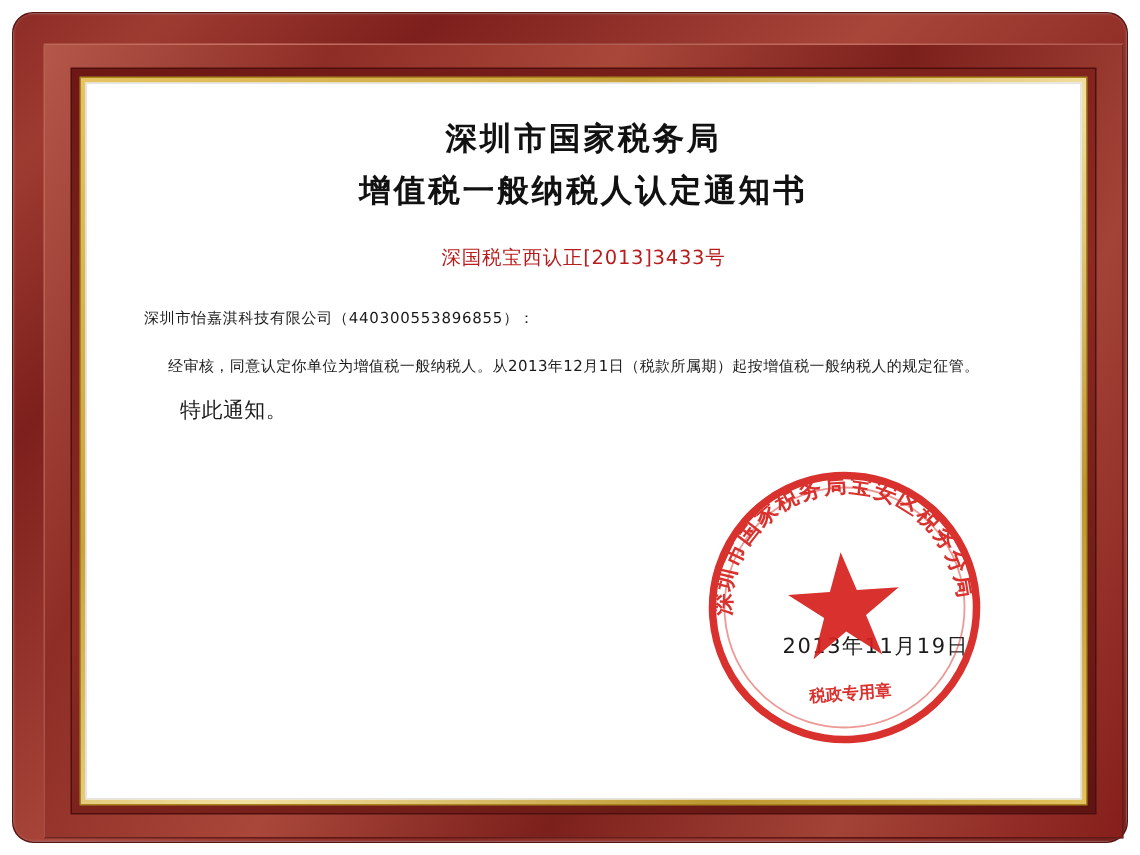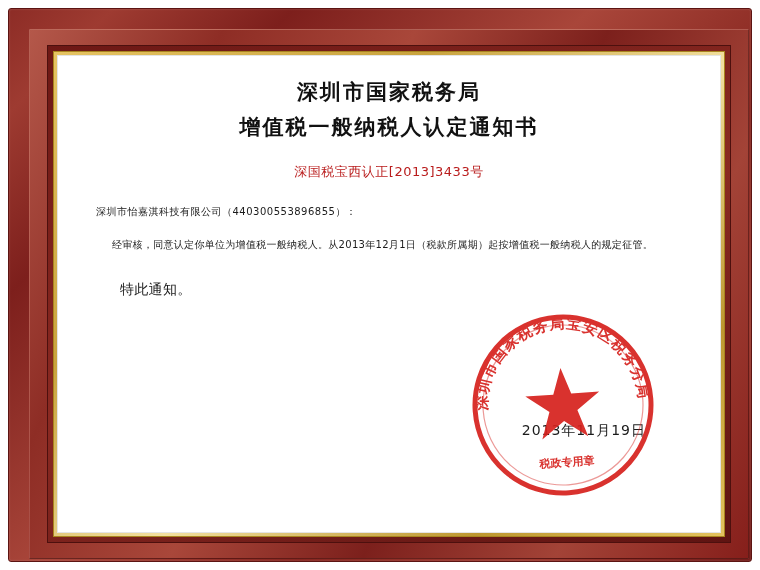--- a/index.html
+++ b/index.html
@@ -19,21 +19,21 @@
     position: absolute;
     left: 8px;
     top: 8px;
     width: 744px;
     height: 554px;
     box-sizing: border-box;
     background:
       linear-gradient(135deg, #8d2c26 0%, #9e3b31 8%, #7d1f1c 22%, #a9463a 45%,
                       #86251f 65%, #9d3a30 82%, #721a18 100%);
     border: 1px solid #5c1412;
-    border-radius: 3px;
+    border-radius: 14px;
     box-shadow: inset 0 0 2px rgba(255,255,255,0.25);
   }
   .frame-bevel {
     position: absolute;
     left: 20px;
     top: 20px;
     width: 720px;
     height: 530px;
     box-sizing: border-box;
     background:
@@ -116,21 +116,21 @@
   .para {
     margin-top: 16px;
     font-size: 10px;
     line-height: 1.95;
     text-align: justify;
     text-indent: 2em;
     letter-spacing: 0.3px;
     padding-right: 2px;
   }
   .closing {
-    margin-top: 26px;
+    margin-top: 10px;
     font-size: 14px;
     text-indent: 2em;
     letter-spacing: 0.3px;
   }
 
   
   .seal-wrap {
     position: absolute;
     right: 58px;
     bottom: 28px;

